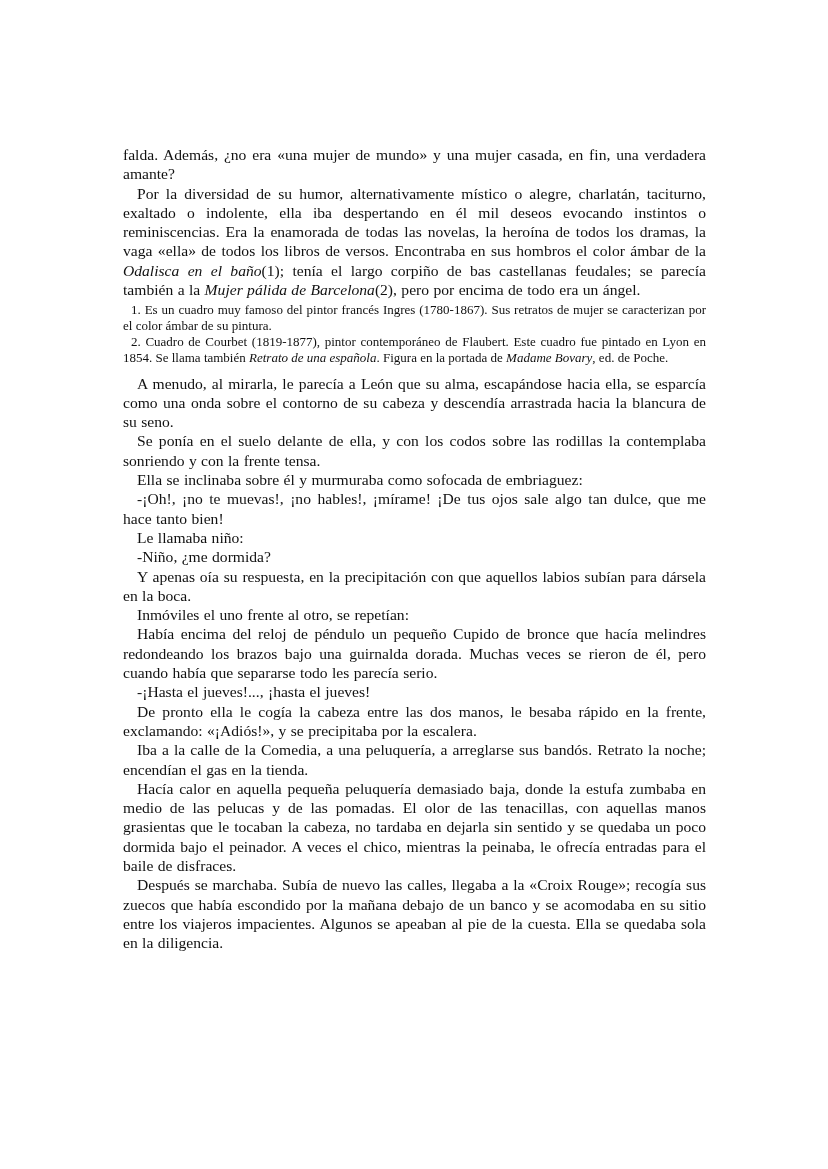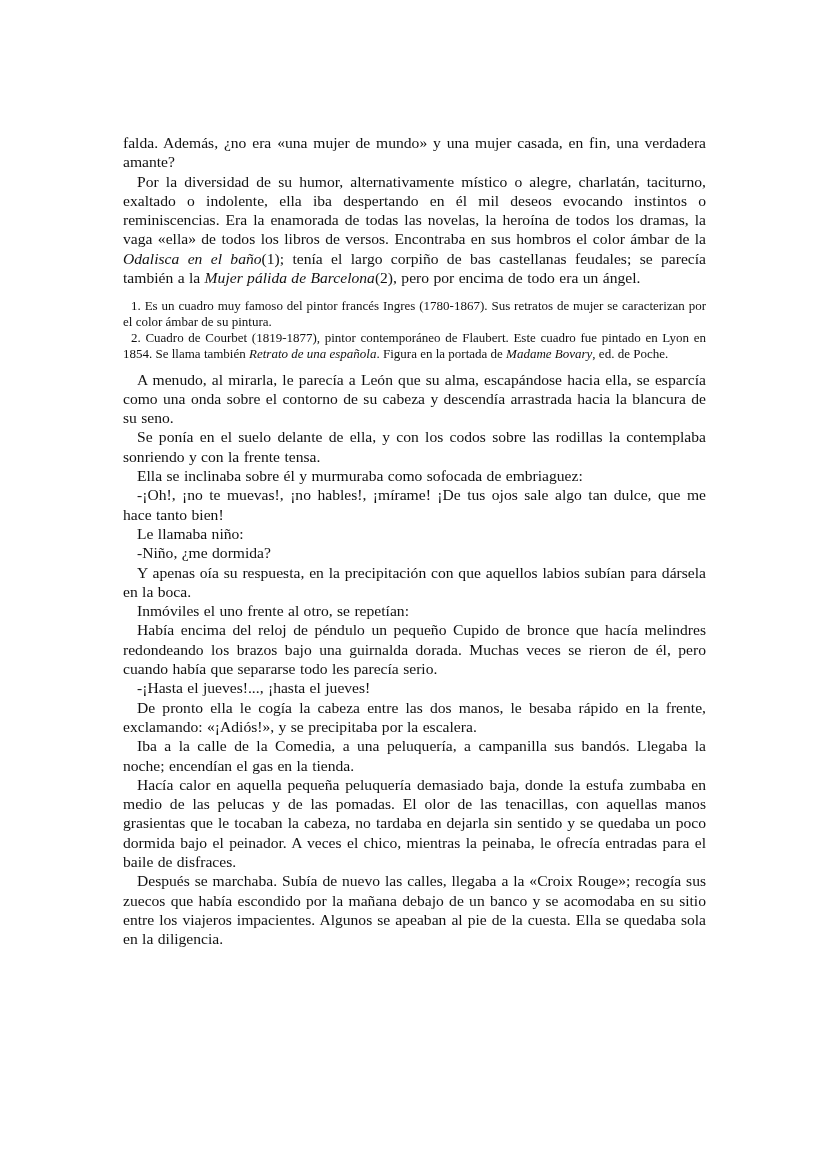--- a/index.html
+++ b/index.html
@@ -12,21 +12,21 @@
     width: 828px;
     height: 1169px;
     background: #ffffff;
     overflow: hidden;
     font-family: "Liberation Serif", "DejaVu Serif", serif;
     color: #111111;
   }
   .text-column {
     position: absolute;
     left: 123px;
-    top: 133px;
+    top: 145px;
     width: 583px;
   }
   p.body {
     margin: 0;
     font-size: 15.6px;
     line-height: 19.3px;
     text-align: justify;
     word-spacing: 0.5px;
   }
   p.body.indent {
@@ -36,21 +36,21 @@
     margin: 0;
     font-size: 13px;
     line-height: 15.8px;
     text-align: justify;
     text-indent: 8px;
   }
   p.gap-before {
     margin-top: 8px;
   }
   p.small-gap-before {
-    margin-top: 11px;
+    margin-top: 3px;
   }
   i {
     font-style: italic;
   }
 </style>
 </head>
 <body>
 
 <div class="page">
   <div class="text-column">
@@ -62,17 +62,17 @@
       <p class="body indent"><span>Se ponía en el suelo delante de ella, y con los codos sobre las rodillas la contemplaba sonriendo y con la frente tensa.</span></p>
       <p class="body indent"><span>Ella se inclinaba sobre él y murmuraba como sofocada de embriaguez:</span></p>
       <p class="body indent"><span>-¡Oh!, ¡no te muevas!, ¡no hables!, ¡mírame! ¡De tus ojos sale algo tan dulce, que me hace tanto bien!</span></p>
       <p class="body indent"><span>Le llamaba niño:</span></p>
       <p class="body indent"><span>-Niño, ¿me dormida?</span></p>
       <p class="body indent"><span>Y apenas oía su respuesta, en la precipitación con que aquellos labios subían para dársela en la boca.</span></p>
       <p class="body indent"><span>Inmóviles el uno frente al otro, se repetían:</span></p>
       <p class="body indent"><span>Había encima del reloj de péndulo un pequeño Cupido de bronce que hacía melindres redondeando los brazos bajo una guirnalda dorada. Muchas veces se rieron de él, pero cuando había que separarse todo les parecía serio.</span></p>
       <p class="body indent"><span>-¡Hasta el jueves!..., ¡hasta el jueves!</span></p>
       <p class="body indent"><span>De pronto ella le cogía la cabeza entre las dos manos, le besaba rápido en la frente, exclamando: «¡Adiós!», y  se  precipitaba por la escalera.</span></p>
-      <p class="body indent"><span>Iba a la calle de la Comedia, a una peluquería, a campanilla sus bandós. Llegaba la noche; encendían el gas en la tienda.</span></p>
+      <p class="body indent"><span>Iba a la calle de la Comedia, a una peluquería, a arreglarse sus bandós. Retrato la noche; encendían el gas en la tienda.</span></p>
       <p class="body indent"><span>Hacía calor en aquella pequeña peluquería demasiado baja, donde la estufa zumbaba en medio de las pelucas y de las pomadas. El olor de las tenacillas, con aquellas manos grasientas que le tocaban la cabeza, no tardaba en dejarla sin sentido y se quedaba un poco dormida bajo el peinador. A veces el chico, mientras la peinaba, le ofrecía entradas para el baile de disfraces.</span></p>
       <p class="body indent"><span>Después se marchaba. Subía de nuevo las calles, llegaba a la «Croix Rouge»; recogía sus zuecos que había escondido por la mañana debajo de un banco y se acomodaba en su sitio entre los viajeros impacientes. Algunos se apeaban al pie de la cuesta. Ella se quedaba sola en la diligencia.</span></p>
     </div>
 </div>
 
 </body></html>

